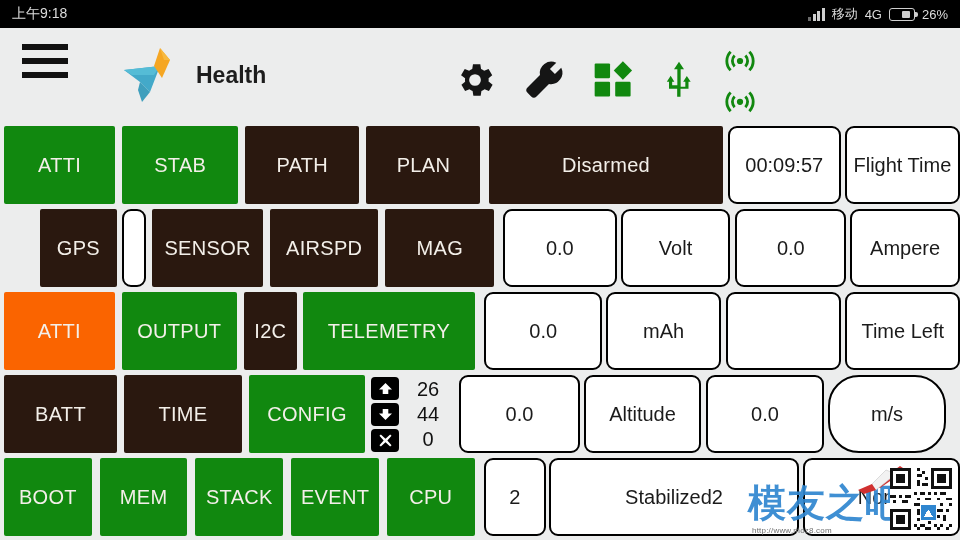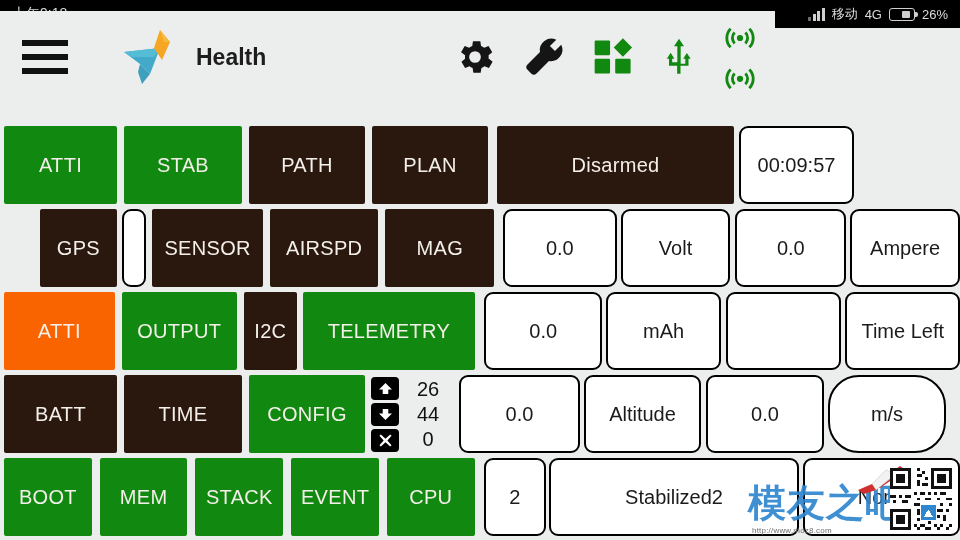--- a/index.html
+++ b/index.html
@@ -32,22 +32,22 @@
     display: flex; align-items: center;
   }
   .batt::after {
     content: ""; position: absolute; right: -4px; top: 3.5px;
     width: 2.5px; height: 5px; background: #cfcfcf; border-radius: 0 2px 2px 0;
   }
   .batt i { display: block; height: 7px; margin-left: 12px; width: 8px; background: #cfcfcf; border-radius: 1px; }
 
   
   .header {
-    position: absolute; left: 0; top: 11px; width: 775px; height: 92px;
-    background: #eceded; display: flex; align-items: center;
+    position: absolute; left: 0; top: 44px; width: 775px; height: 92px;
+    background: #eceded; display: flex; align-items: flex-start;
   }
   .hamburger { margin-left: 22px; width: 46px; height: 34px;
     display: flex; flex-direction: column; justify-content: space-between; cursor: pointer; }
   .hamburger span { display: block; height: 6px; background: #111; width: 100%; }
   .brand { display: flex; align-items: center; margin-left: 52px; gap: 14px; }
   .brand-title { font-size: 23px; color: #1d1d1d; font-weight: 600; }
   .hdr-icons { margin-left: auto; display: flex; align-items: center; gap: 24px; padding-right: 18px; }
   .hicon { display: flex; align-items: center; justify-content: center; cursor: pointer; }
   .wifi-stack { display: flex; flex-direction: column; gap: 4px; align-items: center; }
 
@@ -202,20 +202,23 @@
           <span>PATH</span>
         </div>
       <div class="btn dark" style="margin-left:7px;width:116px;">
           <span>PLAN</span>
         </div>
       <div class="btn dark" style="margin-left:9px;width:237px;">
           <span>Disarmed</span>
         </div>
       <div class="cell" style="margin-left:5px;width:115px;">
           <span>00:09:57</span>
+        </div>
+      <div class="cell" style="margin-left:4px;width:117px;">
+          <span>Flight Time</span>
         </div>
     </div>
 
     <div class="row" style="top:89px;padding-left:36px;">
       <div class="btn dark" style="margin-left:4px;width:82px;">
           <span>GPS</span>
         </div>
       <div class="sat" style="margin-left:5px;"></div>
       <div class="btn dark" style="margin-left:6px;width:118px;">
           <span>SENSOR</span>

